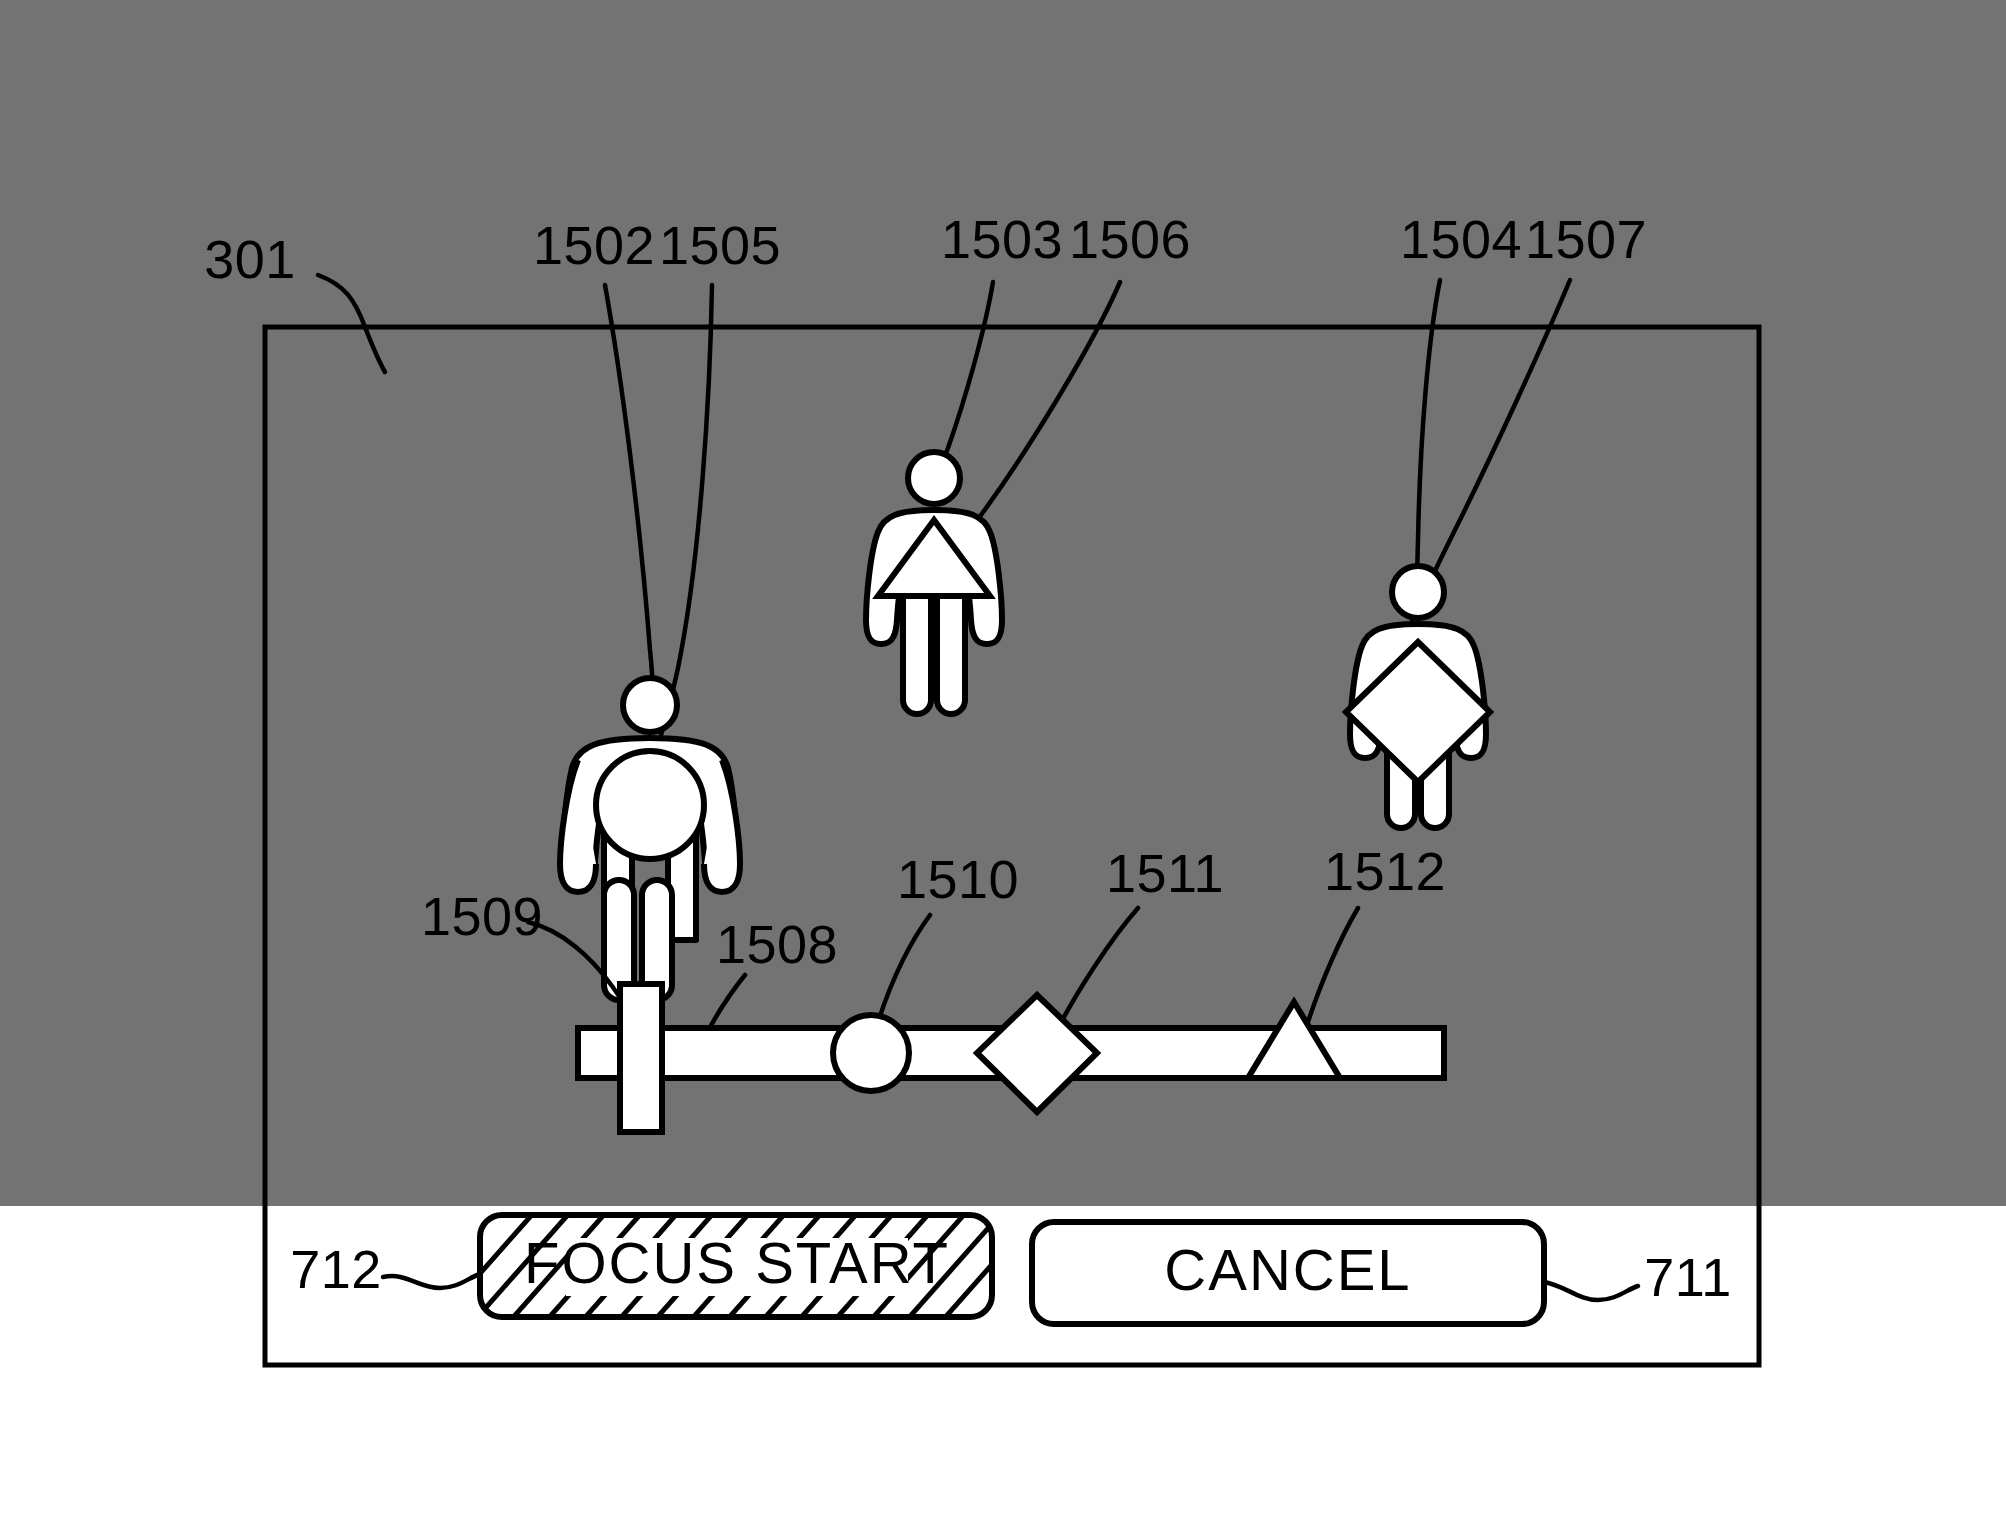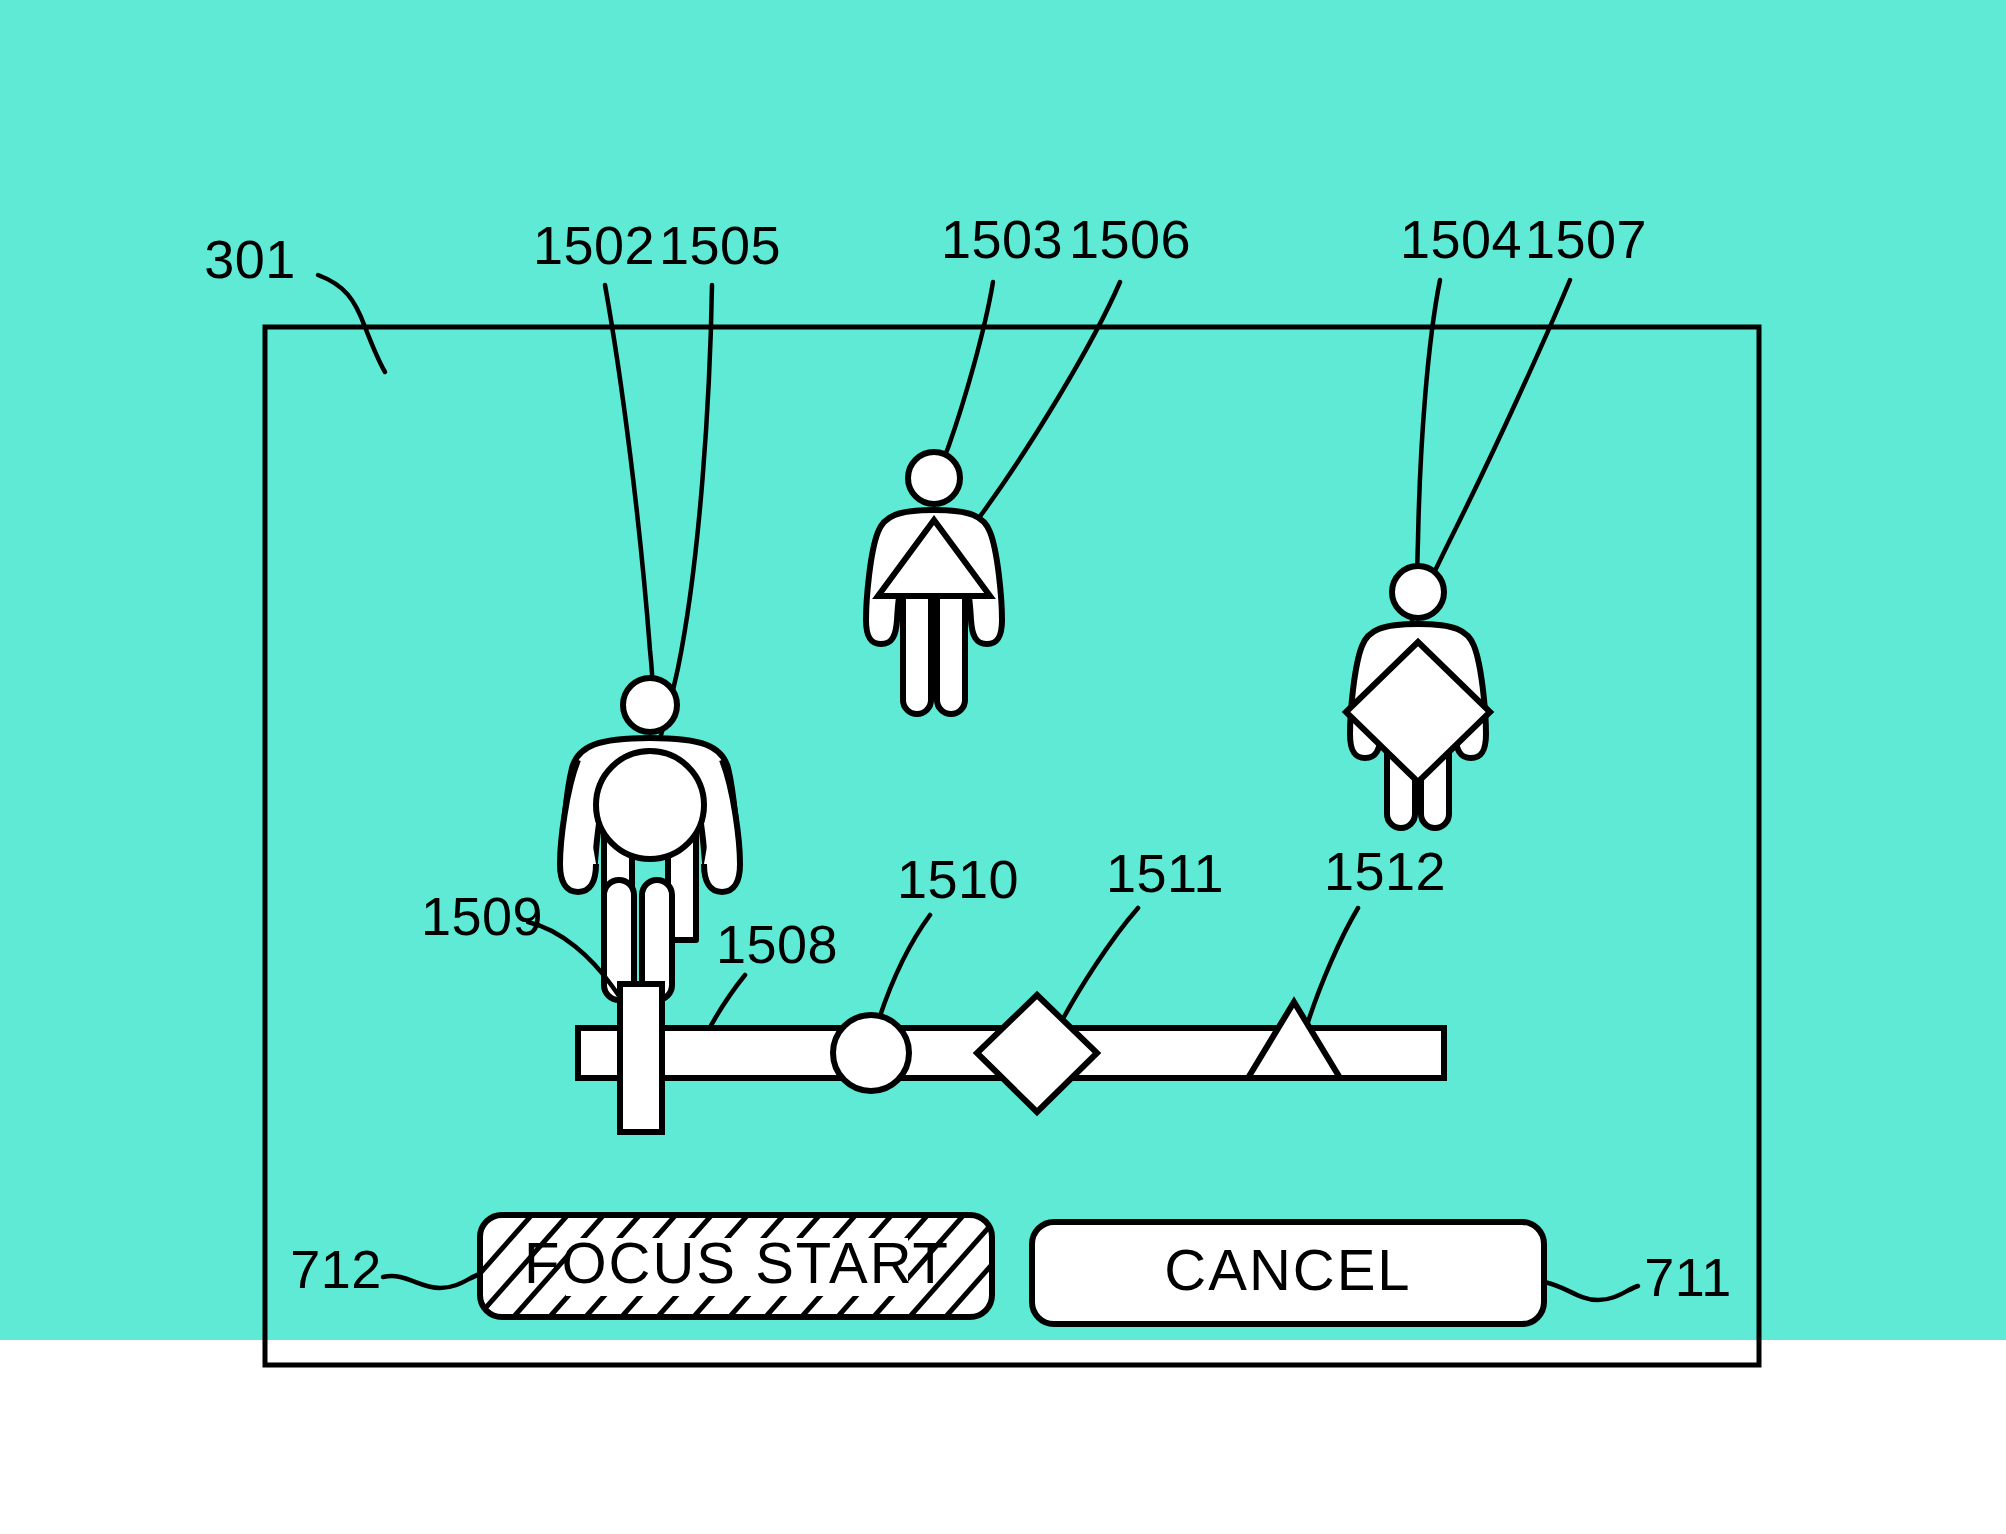--- a/index.html
+++ b/index.html
@@ -9,22 +9,22 @@
   }
   body {
     width: 2006px;
     height: 1534px;
     font-family: "Liberation Sans", sans-serif;
     overflow: hidden;
   }
   #figure-root {
     position: relative;
     width: 2006px;
-    height: 1340px;
-    background: #5eead4;
+    height: 1206px;
+    background: #737373;
   }
   svg#figure-svg {
     display: block;
     width: 2006px;
     height: 1534px;
   }
   .ref-text {
     font-family: "Liberation Sans", sans-serif;
     font-size: 54px;
     fill: #000000;

